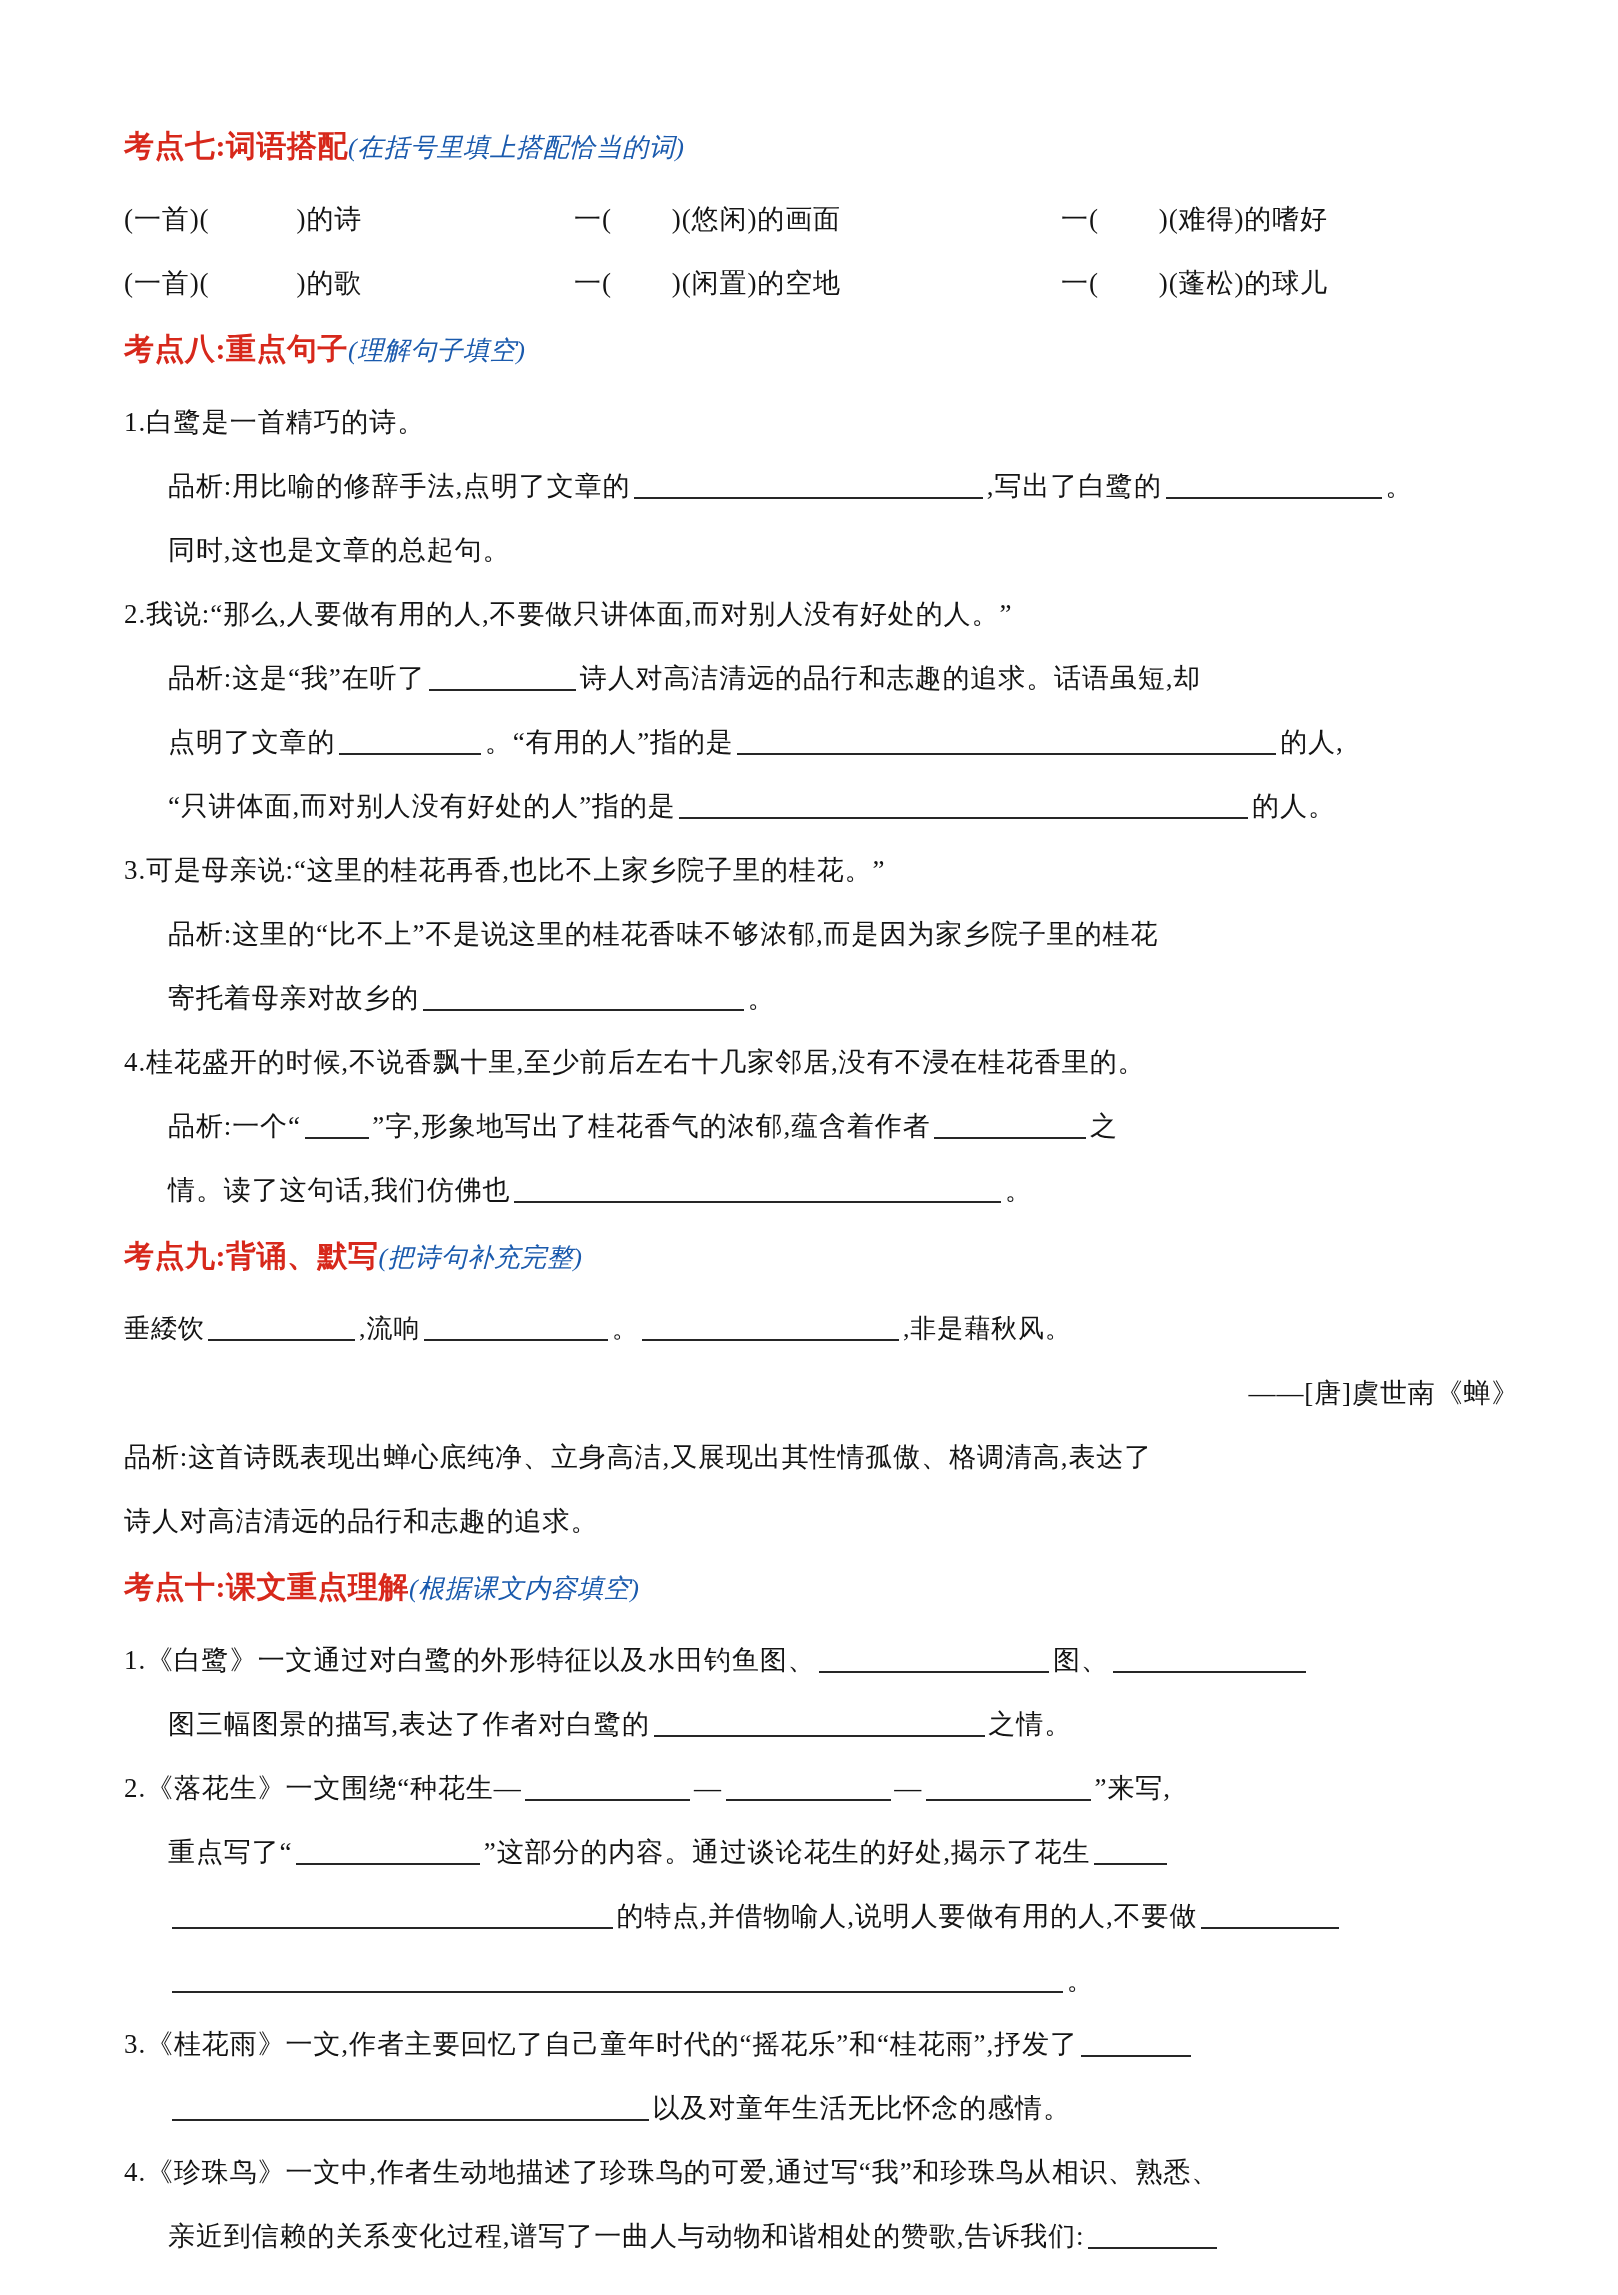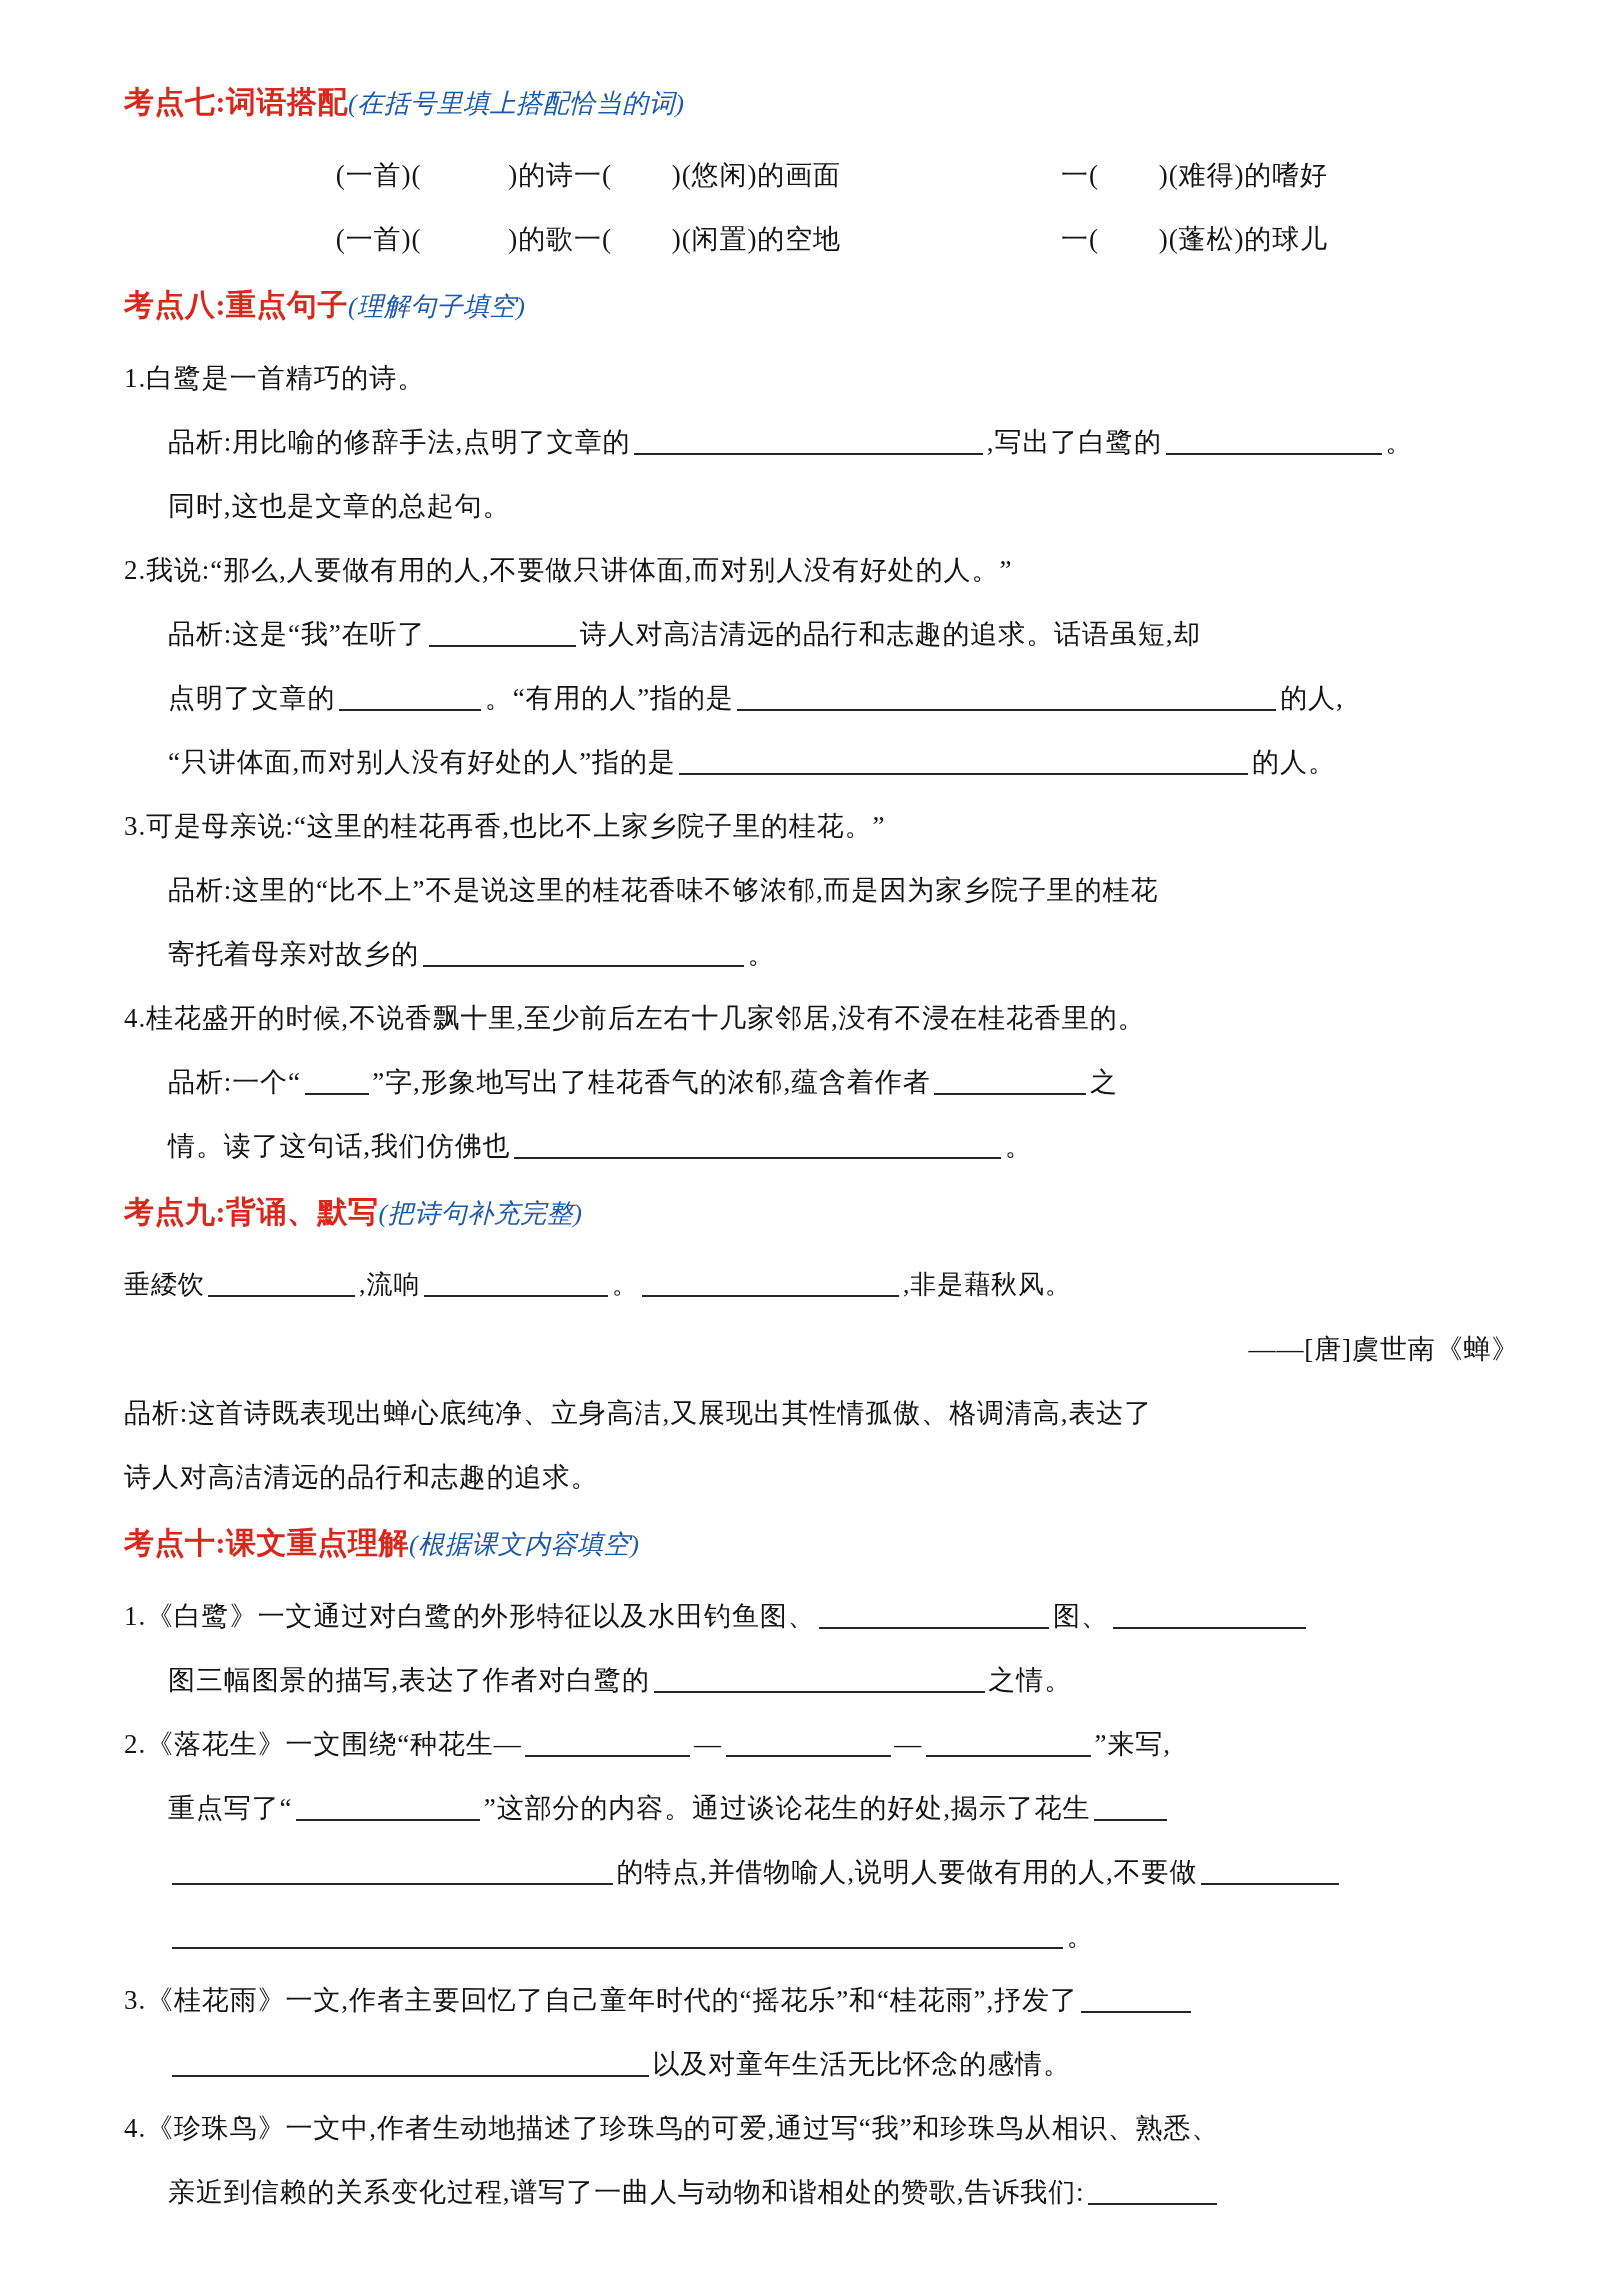--- a/index.html
+++ b/index.html
@@ -3,21 +3,21 @@
 <meta charset="utf-8">
 <style>
   html,body{margin:0;padding:0;background:#ffffff;}
   body{
     width:1618px;height:2370px;
     font-family:"Liberation Serif","DejaVu Serif",serif;
     color:#141414;
     -webkit-font-smoothing:antialiased;
   }
   .page{position:relative;width:1618px;height:2370px;overflow:hidden;background:#fff;}
-  .content{padding-top:68px;margin-left:124px;width:1400px;}
+  .content{padding-top:112px;margin-left:124px;width:1400px;}
   .line{
     line-height:64px;
     font-size:27px;
     letter-spacing:0.9px;
     white-space:nowrap;
   }
   .ind{margin-left:44px;}
   .heading{line-height:67px;white-space:nowrap;}
   .hred{
     color:#d7281b;
@@ -40,21 +40,21 @@
   }
   .gap{display:inline-block;}
   .w130{width:60px;} .w190{width:87px;}
   .b140{width:64px;} .b160{width:73px;} .b240{width:110px;} .b280{width:129px;}
   .b300{width:138px;} .b310{width:142px;} .b320{width:147px;} .b330{width:152px;}
   .b360{width:165px;} .b400{width:184px;} .b420{width:193px;} .b470{width:216px;}
   .b500{width:230px;} .b560{width:257px;} .b700{width:321px;}
   .b720{width:331px;} .b760{width:349px;} .b960{width:441px;} .b1040{width:477px;}
   .b1060{width:487px;} .b1175{width:539px;} .b1240{width:569px;} .b1940{width:891px;}
   .row{display:flex;}
-  .row .c1{width:450px;text-align:right;}
+  .row .c1{width:450px;}
   .row .c2{width:487px;}
   .row .c3{flex:1;}
   .poem{font-size:26px;}
   .attr{text-align:right;padding-right:4.6px;}
 </style>
 </head>
 <body>
 
 <div class="page">
   <div class="content">

